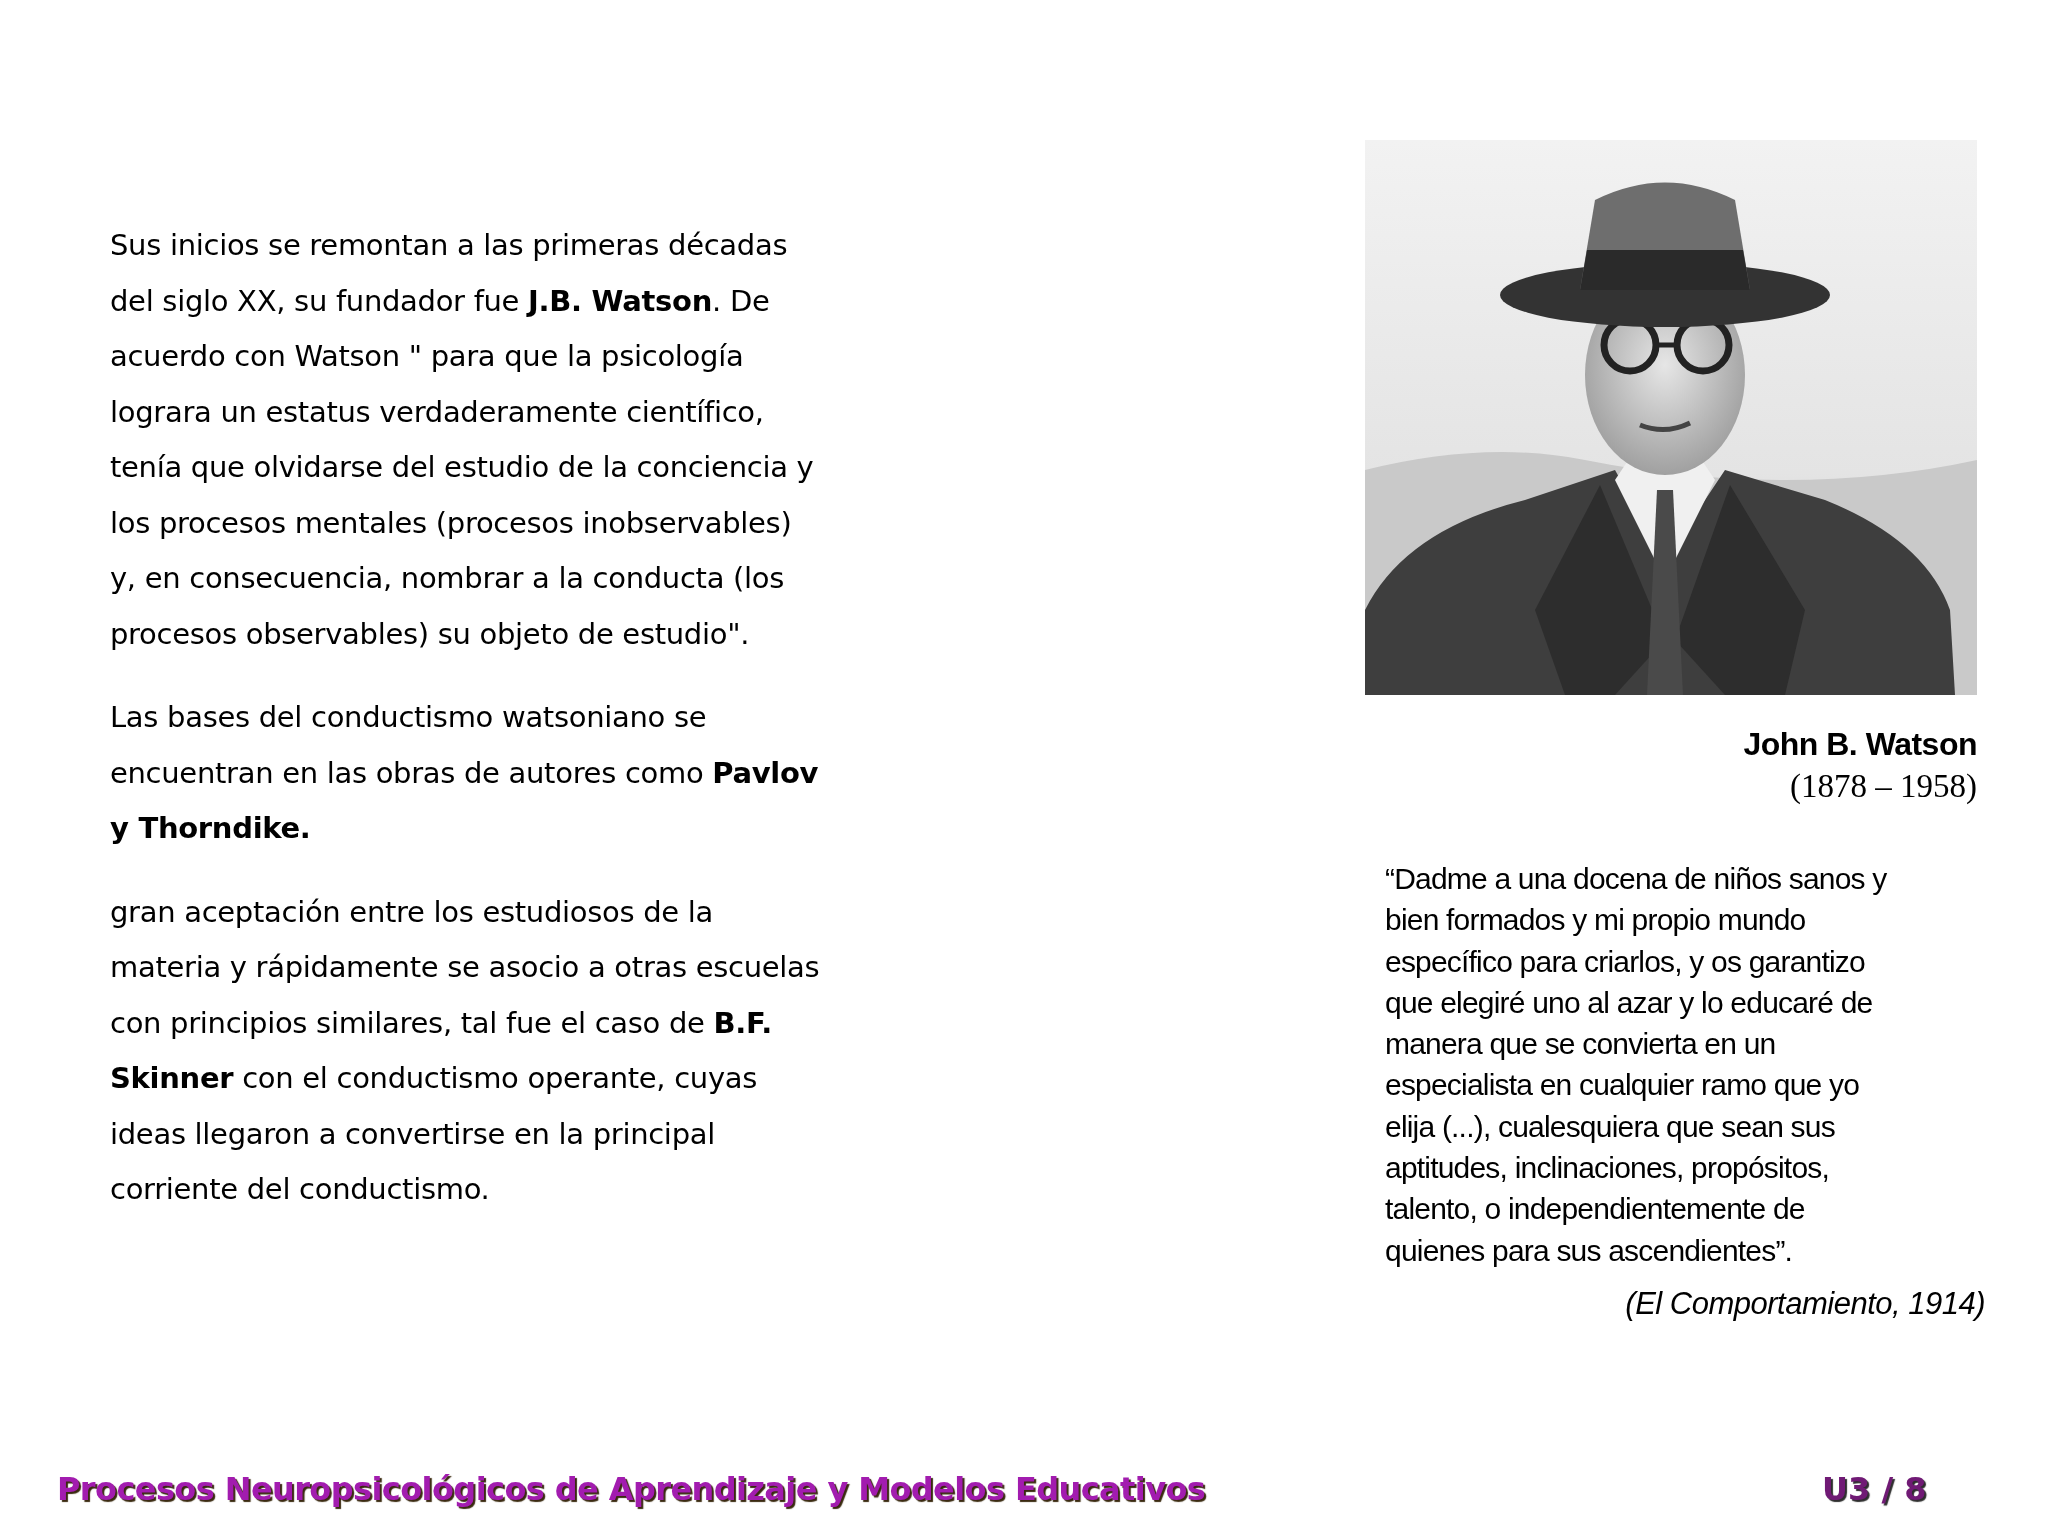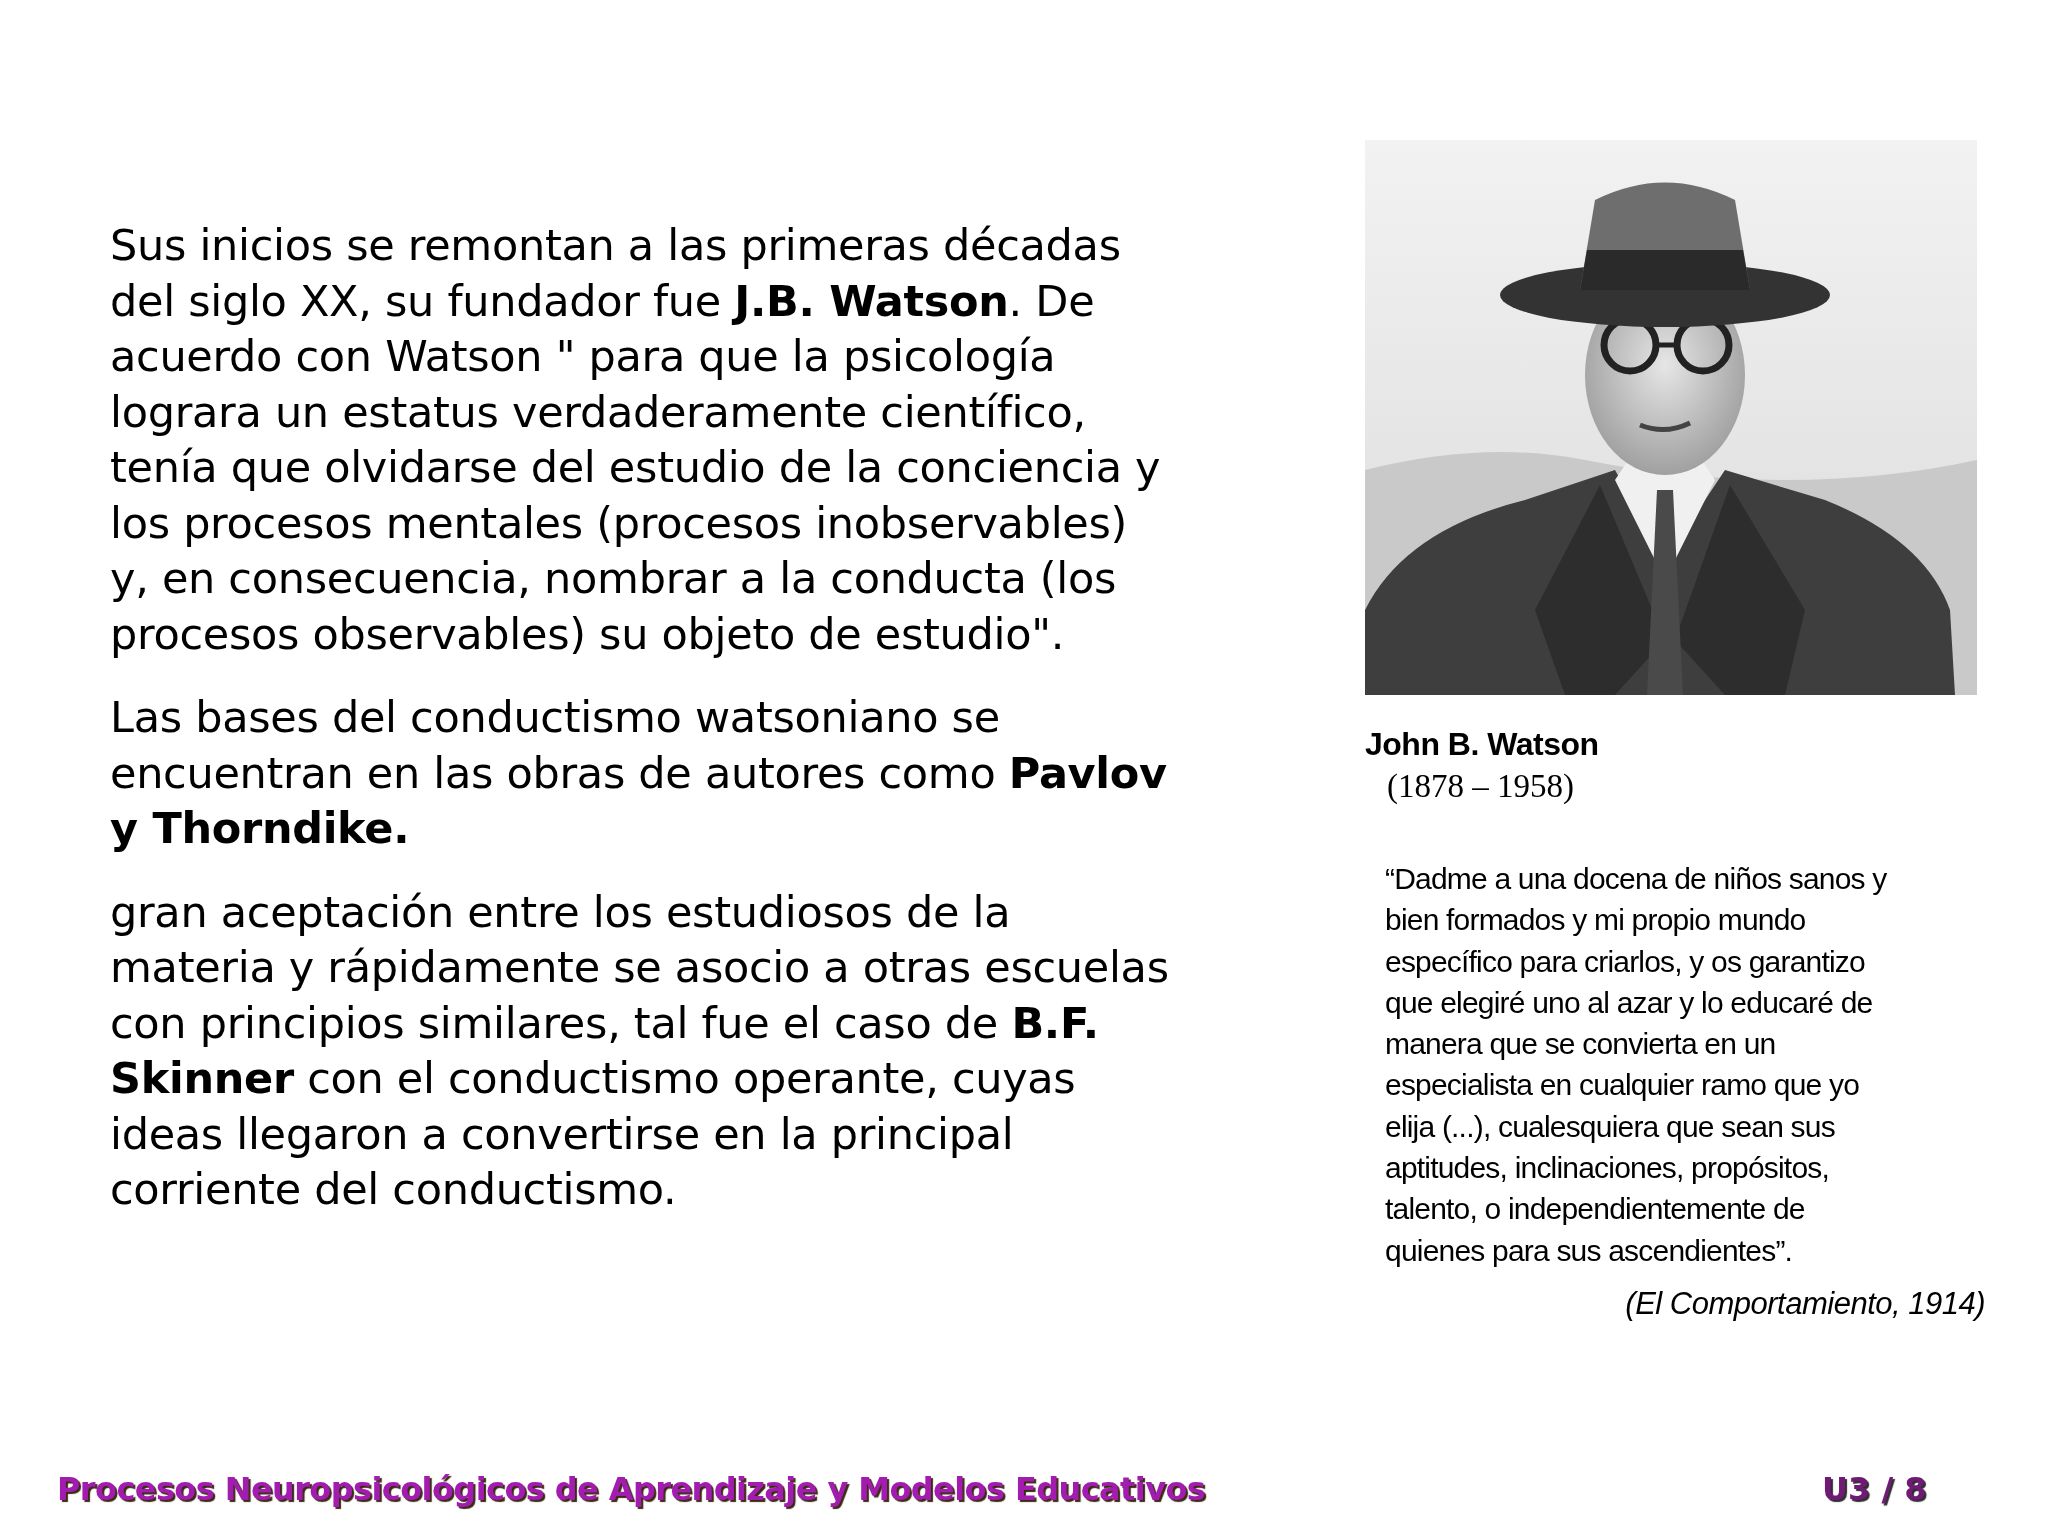--- a/index.html
+++ b/index.html
@@ -14,21 +14,21 @@
       overflow: hidden;
       font-family: "DejaVu Sans", sans-serif;
       color: #000000;
     }
     .main-text {
       position: absolute;
       left: 110px;
       top: 218px;
       width: 1180px;
       font-family: "DejaVu Sans", sans-serif;
-      font-size: 43px;
+      font-size: 29px;
       line-height: 55.5px;
       letter-spacing: -0.3px;
     }
     .para {
       margin: 0 0 28px 0;
     }
     .line {
       display: block;
       white-space: nowrap;
     }
@@ -45,21 +45,21 @@
       background: #e8e8e8;
     }
     .photo-frame svg {
       display: block;
     }
     .caption {
       position: absolute;
       left: 1365px;
       top: 723px;
       width: 612px;
-      text-align: left;
+      text-align: right;
       font-family: "Liberation Sans", sans-serif;
       font-size: 32px;
       line-height: 42px;
     }
     .caption .name {
       font-weight: bold;
       display: block;
       letter-spacing: -0.5px;
     }
     .caption .years {

